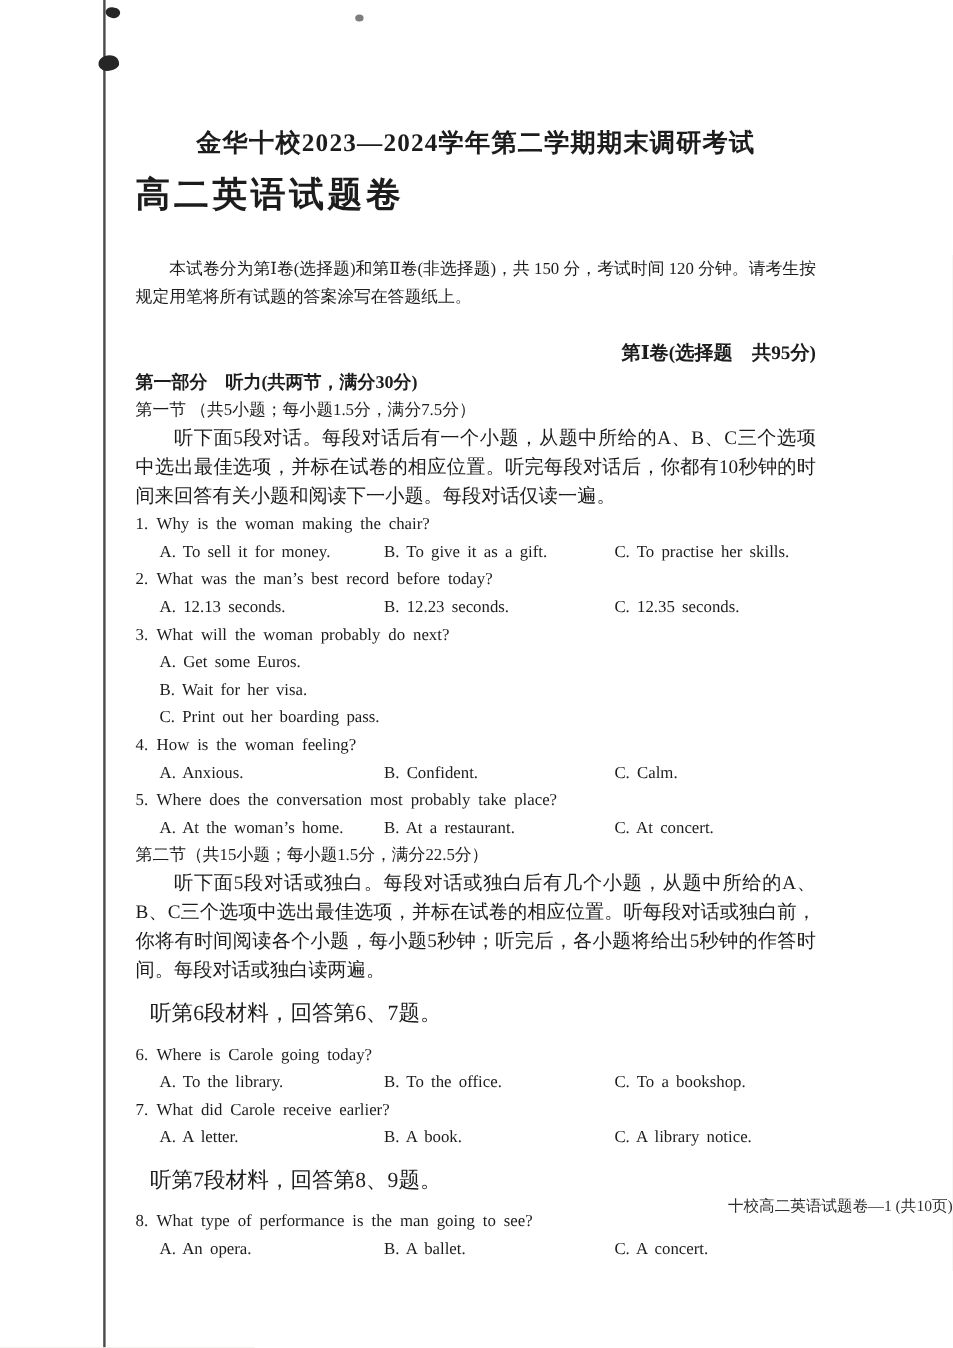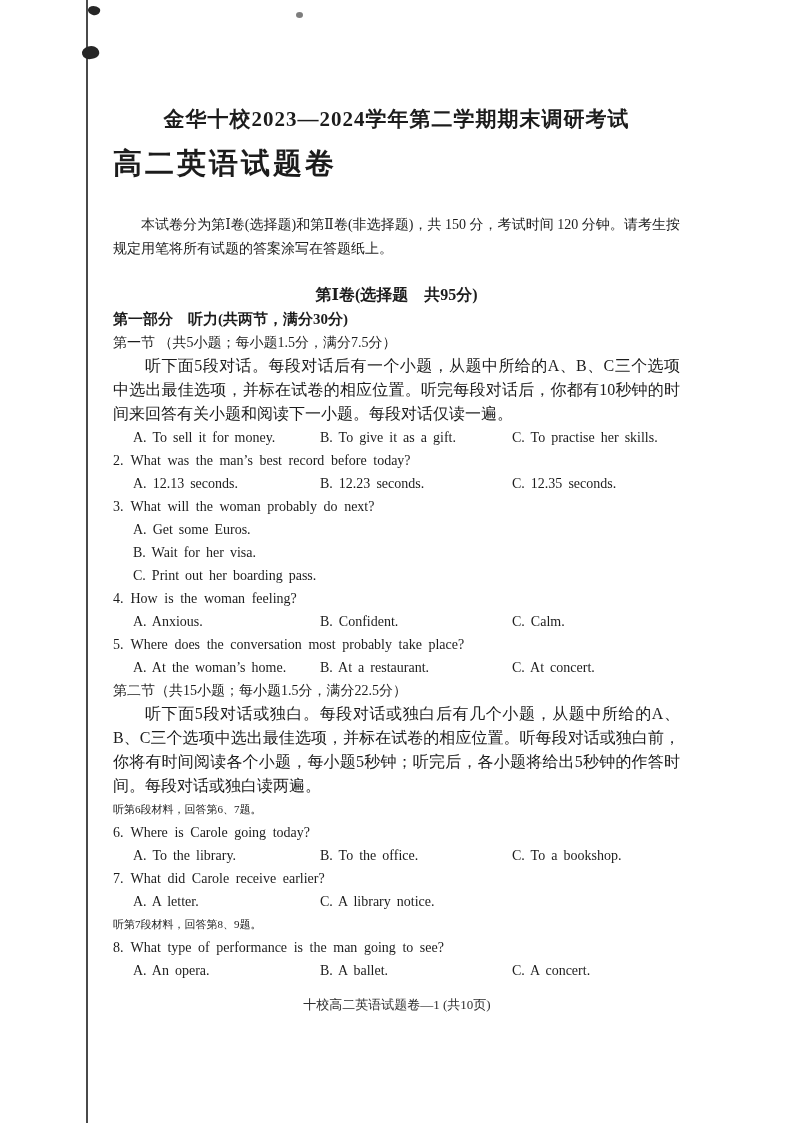--- a/index.html
+++ b/index.html
@@ -44,55 +44,55 @@
     letter-spacing: 3px;
   }
   .intro {
     margin: 30px 0 0 0;
     font-size: 14px; line-height: 24px;
     text-indent: 2em; text-align: justify;
   }
   .volume-heading {
     margin: 22px 0 0 0;
     font-size: 16px; line-height: 24px;
-    font-weight: 700; text-align: center;
+    font-weight: 700; text-align: right;
   }
   .part-heading {
     margin: 0;
     font-size: 15px; line-height: 24px;
     font-weight: 700;
   }
   .sect-heading {
     margin: 0;
     font-size: 14px; line-height: 23px;
   }
   .instructions {
     margin: 0;
     font-size: 16px; line-height: 24px;
     text-indent: 2em; text-align: justify;
   }
   .cue {
-    margin: 0;
-    font-size: 11px; line-height: 23px;
+    margin: 12px;
+    font-size: 18px; line-height: 23px;
   }
   .question { font-size: 14px; line-height: 23px; }
   .q-line { word-spacing: 0.22em; }
   .q-num { margin-right: 7px; }
   .options {
     display: grid;
     grid-template-columns: 187px 192px auto;
     padding-left: 20px;
     word-spacing: 0.18em;
   }
   .options.stacked { display: block; }
   .options.stacked .opt { display: block; }
   .footer {
     position: absolute;
     left: 0; right: 0; top: 996px;
-    text-align: center;
+    text-align: right;
     font-size: 13px;
     color: #2e2e2e;
   }
 </style>
 </head>
 <body>
 
 <div class="page">
 
   <div class="scan-edge"></div>
@@ -106,20 +106,23 @@
     <h2 class="title2">高二英语试题卷</h2>
 
     <p class="intro">本试卷分为第Ⅰ卷(选择题)和第Ⅱ卷(非选择题)，共 150 分，考试时间 120 分钟。请考生按规定用笔将所有试题的答案涂写在答题纸上。</p>
 
     <p class="volume-heading">第Ⅰ卷(选择题　共95分)</p>
     <p class="part-heading">第一部分　听力(共两节，满分30分)</p>
     <p class="sect-heading">第一节 （共5小题；每小题1.5分，满分7.5分）</p>
     <p class="instructions">听下面5段对话。每段对话后有一个小题，从题中所给的A、B、C三个选项中选出最佳选项，并标在试卷的相应位置。听完每段对话后，你都有10秒钟的时间来回答有关小题和阅读下一小题。每段对话仅读一遍。</p>
 
     <div class="question">
+      <div class="q-line">
+        <span class="q-num">1.</span><span>Why is the woman making the chair?</span>
+      </div>
       <div class="options">
         <span class="opt">A. To sell it for money.</span>
         <span class="opt">B. To give it as a gift.</span>
         <span class="opt">C. To practise her skills.</span>
       </div>
     </div>
 
     <div class="question">
       <div class="q-line">
         <span class="q-num">2.</span><span>What was the man’s best record before today?</span>
@@ -179,20 +182,21 @@
         <span class="opt">C. To a bookshop.</span>
       </div>
     </div>
 
     <div class="question">
       <div class="q-line">
         <span class="q-num">7.</span><span>What did Carole receive earlier?</span>
       </div>
       <div class="options">
         <span class="opt">A. A letter.</span>
+        <span class="opt">B. A book.</span>
         <span class="opt">C. A library notice.</span>
       </div>
     </div>
 
     <p class="cue">听第7段材料，回答第8、9题。</p>
 
     <div class="question">
       <div class="q-line">
         <span class="q-num">8.</span><span>What type of performance is the man going to see?</span>
       </div>

